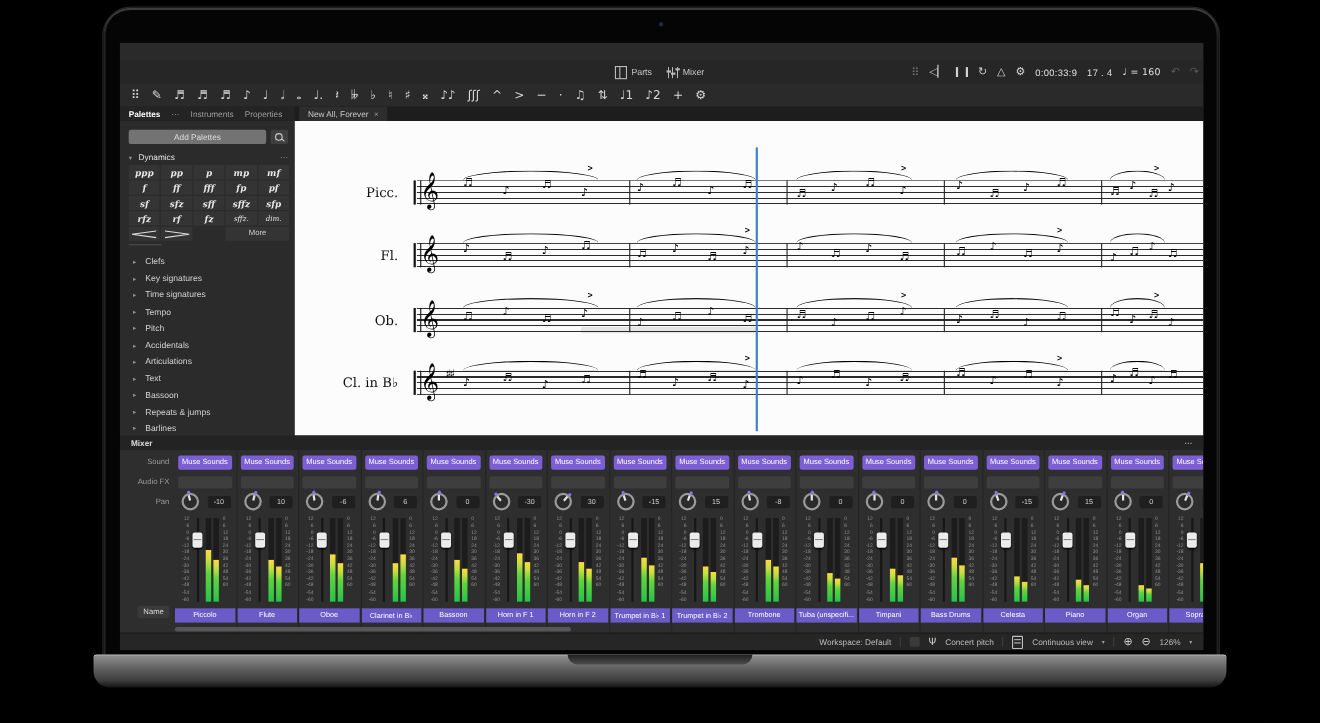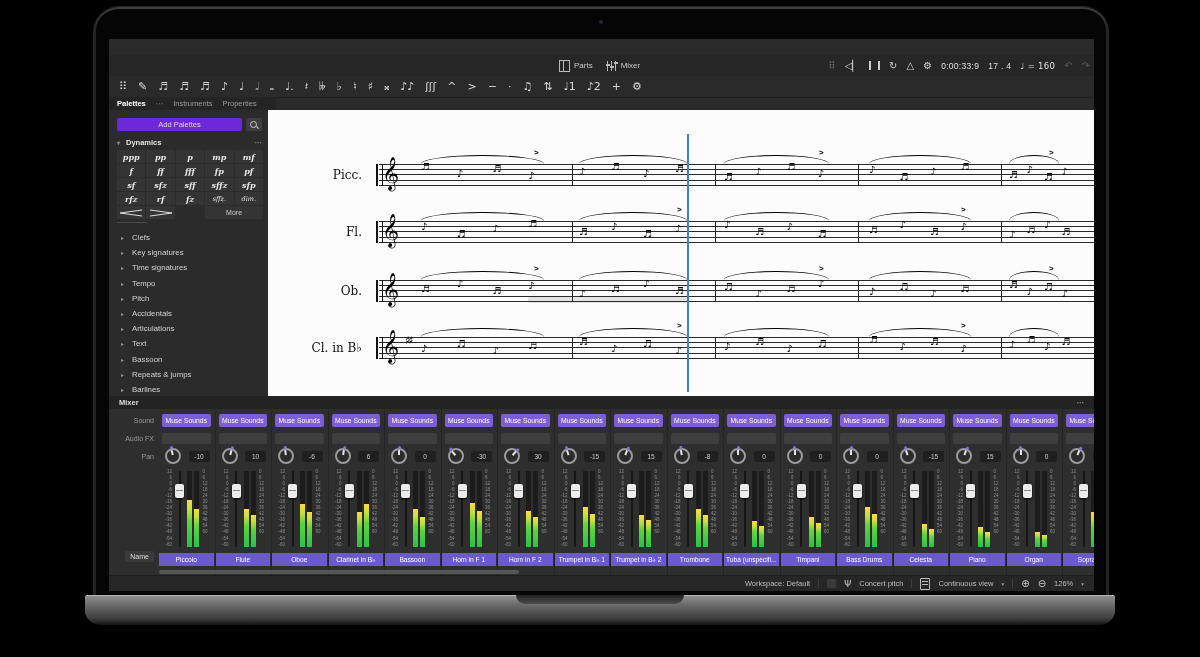--- a/index.html
+++ b/index.html
@@ -48,27 +48,27 @@
     display:flex;align-items:center;gap:10px;padding-left:8px;font-size:7.5px;color:#9d9d9d;}
   .panel-tab.active{color:#fff;font-weight:bold;}
   .doc-strip{position:absolute;left:159px;top:0;right:0;height:13px;background:#1d1d1d;display:flex;}
   .doc-tab{background:#2d2d2d;color:#c9c9c9;font-size:7.5px;display:flex;align-items:center;gap:5px;
     padding:0 8px;margin-left:4px;}
   
   .content{position:absolute;left:0;top:71px;right:0;height:286px;}
   .palette-panel{position:absolute;left:0;top:0;width:159px;height:100%;background:#2b2b2b;
     border-right:1px solid #1e1e1e;}
   .addpal-row{position:absolute;left:8px;top:8px;right:6px;height:13px;display:flex;gap:4px;}
-  .addpal-btn{flex:1;background:#6d28d9;border-radius:2px;color:#ddd;font-size:7.5px;
+  .addpal-btn{flex:1;background:#737373;border-radius:2px;color:#ddd;font-size:7.5px;
     display:flex;align-items:center;justify-content:center;}
   .search-btn{width:16px;background:#3f3f3f;border-radius:2px;position:relative;}
   .search-glass{position:absolute;left:4px;top:3px;width:5px;height:5px;border:1px solid #ccc;border-radius:50%;}
   .search-glass::after{content:"";position:absolute;left:5px;top:5px;width:3px;height:1px;background:#ccc;transform:rotate(45deg);}
   .dyn-header{position:absolute;left:8px;top:27px;right:6px;height:11px;display:flex;align-items:center;gap:6px;
-    font-size:7.5px;color:#e2e2e2;font-weight:bold;}
+    font-size:7.5px;color:#e2e2e2;font-weight:normal;}
   .dyn-header .menu-dots{margin-left:auto;color:#8a8a8a;}
   .dyn-grid{position:absolute;left:8px;top:40px;width:146px;display:grid;
     grid-template-columns:repeat(5,1fr);gap:1px;}
   .dyn-cell{background:#343434;height:13px;display:flex;align-items:center;justify-content:center;
     color:#e8e8e8;font-family:"DejaVu Serif",serif;font-style:italic;font-weight:bold;font-size:8px;}
   .dyn-cell.small{font-size:6.5px;font-weight:normal;}
   .hairpin{stroke:#ddd;stroke-width:1;fill:none;}
   .more-cell{grid-column:span 2;background:#343434;color:#cfcfcf;font-size:7px;
     display:flex;align-items:center;justify-content:center;}
   .pal-sep{position:absolute;left:8px;top:112px;width:30px;height:1px;background:#4a4a4a;}
@@ -214,20 +214,26 @@
         <span class="nt-icon mus">⚙</span>
       </div>
 
     <div class="strip-row">
       <div class="panel-tabs" id="panelTabs">
           <span class="panel-tab active">Palettes</span>
           <span style="color: rgb(138, 138, 138);">⋯</span>
           <span class="panel-tab">Instruments</span>
           <span class="panel-tab">Properties</span>
         </div>
+      <div class="doc-strip">
+        <div class="doc-tab">
+          <span>New All, Forever</span>
+          <span style="color:#9a9a9a;">×</span>
+        </div>
+      </div>
     </div>
 
     <div class="content">
       <div class="palette-panel">
         <div class="addpal-row">
           <div class="addpal-btn">Add Palettes</div>
           <div class="search-btn">
             <span class="search-glass"></span>
           </div>
         </div>

